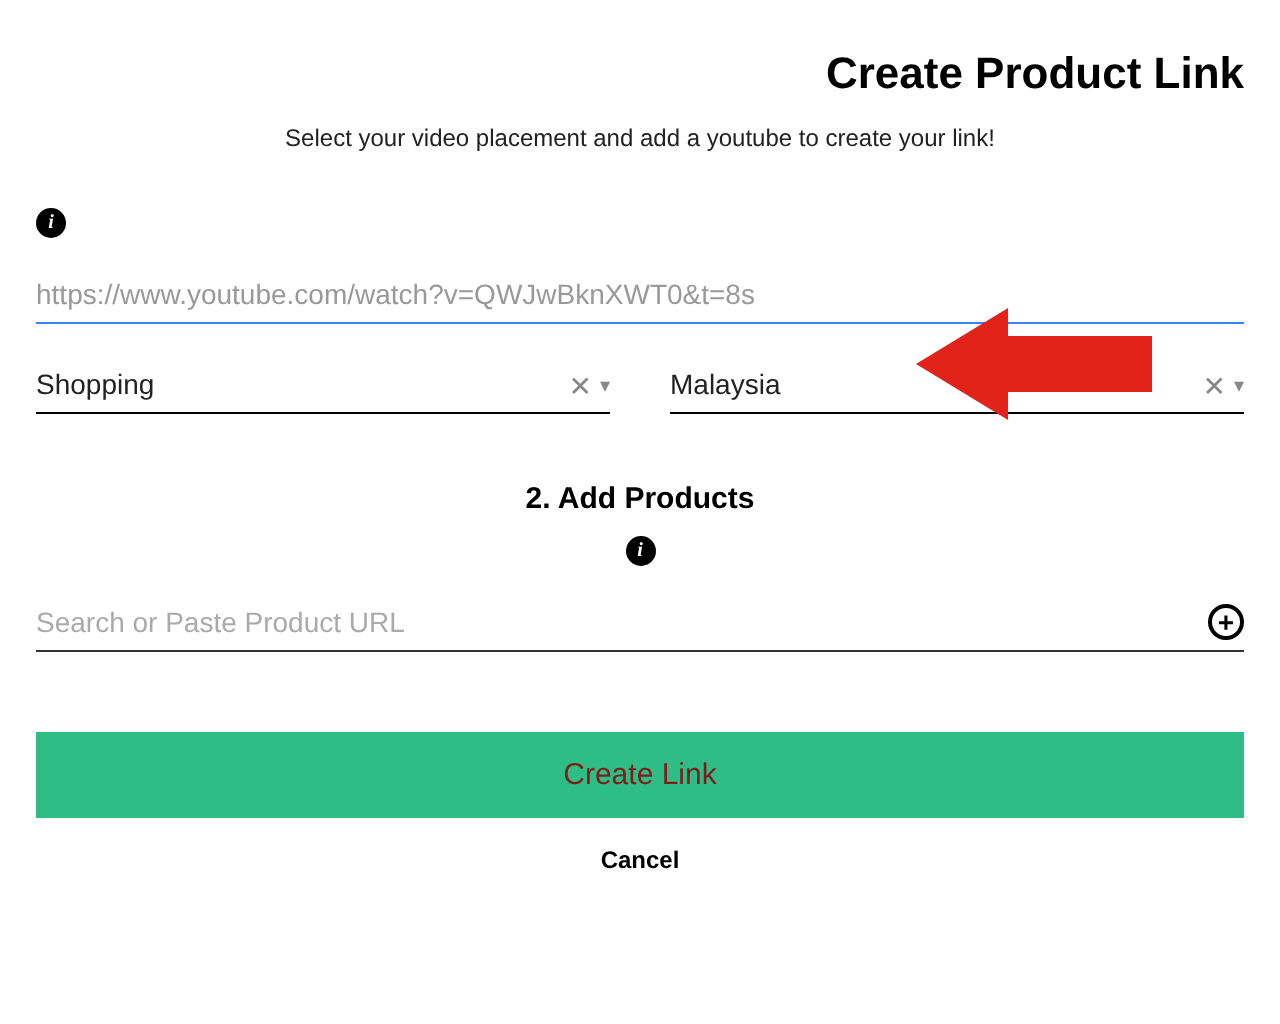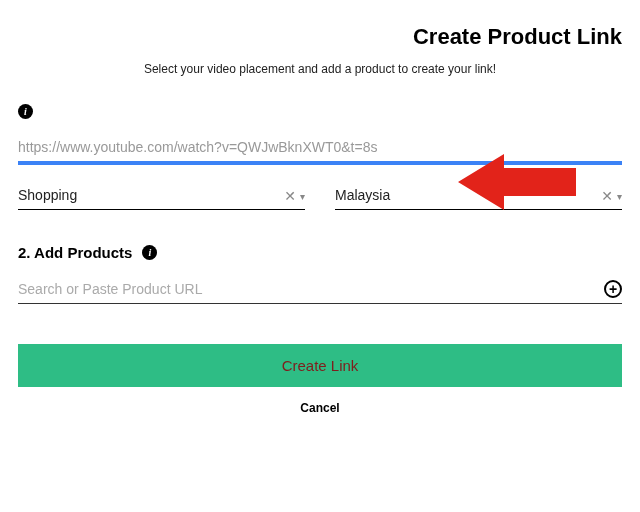--- a/index.html
+++ b/index.html
@@ -3,42 +3,42 @@
   <meta charset="utf-8">
   <style>
     * { box-sizing: border-box; margin: 0; padding: 0; }
     body { font-family: -apple-system, BlinkMacSystemFont, "Segoe UI", Arial, sans-serif; background: #fff; width: 640px; height: 512px; position: relative; }
     .container { padding: 20px 18px; }
     .title { text-align: right; font-size: 22px; font-weight: 700; color: #000; margin-bottom: 12px; margin-top: 4px; }
     .subtitle { text-align: center; font-size: 12px; color: #222; margin-bottom: 28px; }
     .section-label { font-size: 15px; font-weight: 700; color: #000; display: flex; align-items: center; gap: 10px; margin-bottom: 14px; }
     .info-icon { display: inline-flex; align-items: center; justify-content: center; width: 15px; height: 15px; border-radius: 50%; background: #000; color: #fff; font-size: 10px; font-weight: 700; font-style: italic; font-family: Georgia, serif; }
     .input-row { position: relative; margin-bottom: 16px; }
-    .text-input { width: 100%; border: none; border-bottom: 4px solid #3b82f6; padding: 6px 0; font-size: 14px; color: #999; outline: none; background: transparent; }
+    .text-input { width: 100%; border: none; border-bottom: 1px solid #3b82f6; padding: 6px 0; font-size: 14px; color: #999; outline: none; background: transparent; }
     .two-col { display: flex; gap: 30px; margin-bottom: 34px; }
     .half { flex: 1; position: relative; }
     .select-input { width: 100%; border: none; border-bottom: 1px solid #000; padding: 6px 36px 6px 0; font-size: 14px; color: #222; outline: none; background: transparent; }
     .select-icons { position: absolute; right: 0; bottom: 6px; display: flex; gap: 4px; align-items: center; color: #888; }
     .clear-x { font-size: 14px; color: #888; cursor: pointer; }
     .chevron { font-size: 10px; color: #888; }
     .search-row { position: relative; margin-bottom: 30px; }
     .search-input { width: 100%; border: none; border-bottom: 1px solid #333; padding: 6px 28px 6px 0; font-size: 14px; color: #0369a1; outline: none; background: transparent; }
     .search-input::placeholder { color: #aaa; }
     .add-icon { position: absolute; right: 0; bottom: 6px; width: 18px; height: 18px; border: 2px solid #000; border-radius: 50%; display: inline-flex; align-items: center; justify-content: center; font-size: 14px; font-weight: 700; color: #000; line-height: 1; cursor: pointer; }
     .create-btn { width: 100%; background: #2ebd85; color: #7f1d1d; border: none; padding: 13px 0; font-size: 15px; font-weight: 400; cursor: pointer; margin-top: 10px; }
     .cancel-btn { width: 100%; background: transparent; border: none; color: #000; font-size: 12px; font-weight: 700; padding: 14px 0; cursor: pointer; }
     .arrow { position: absolute; left: 458px; top: 148px; pointer-events: none; }
-    .section-2 { margin-top: 8px; }
+    .section-2 { margin-top: 8px; flex-direction: column; }
   </style>
 </head>
 <body>
 
 <div class="container">
   <h1 class="title">Create Product Link</h1>
-  <p class="subtitle">Select your video placement and add a product to create your link!</p>
+  <p class="subtitle">Select your video placement and add a youtube to create your link!</p>
 
   <div class="section-label">
     <span class="info-icon">i</span>
   </div>
 
   <div class="input-row">
     <input type="text" class="text-input" value="https://www.youtube.com/watch?v=QWJwBknXWT0&amp;t=8s" style="">
   </div>
 
   <div class="two-col">

